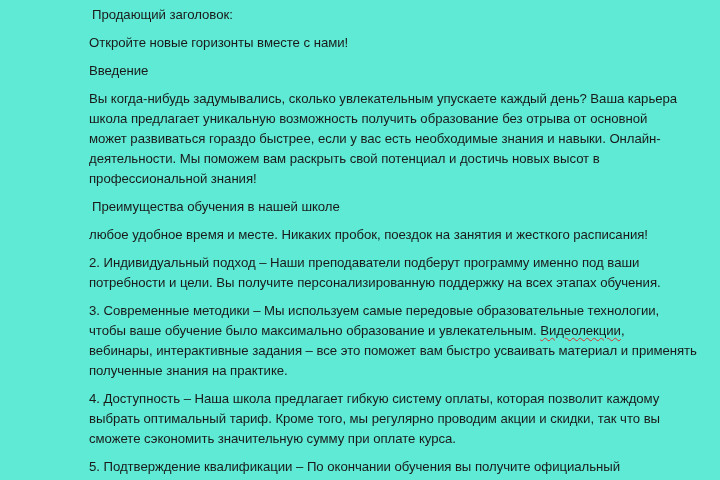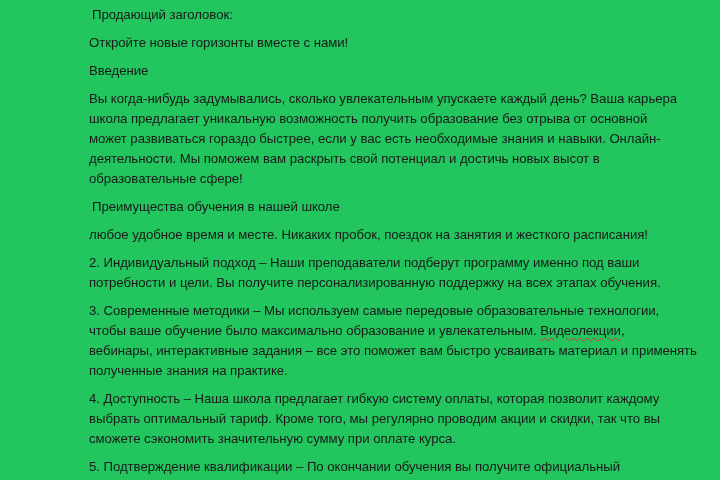--- a/index.html
+++ b/index.html
@@ -7,21 +7,21 @@
       padding: 0;
       background: #ffffff;
       width: 720px;
       height: 480px;
       overflow: hidden;
     }
     .page {
       position: relative;
       width: 720px;
       height: 480px;
-      background: #22c55e;
+      background: #5eead4;
     }
     .doc {
       position: absolute;
       left: 89px;
       top: 5px;
       width: 600px;
       font-family: "Liberation Sans", "DejaVu Sans", sans-serif;
       font-size: 13.2px;
       line-height: 20px;
       color: #1a1a1a;
@@ -50,21 +50,21 @@
 
     <p>Откройте новые горизонты вместе с нами!</p>
 
     <p>Введение</p>
 
     <p>
       <span class="line">Вы когда-нибудь задумывались, сколько увлекательным упускаете каждый день? Ваша карьера</span>
       <span class="line">школа предлагает уникальную возможность получить образование без отрыва от основной</span>
       <span class="line">может развиваться гораздо быстрее, если у вас есть необходимые знания и навыки. Онлайн-</span>
       <span class="line">деятельности. Мы поможем вам раскрыть свой потенциал и достичь новых высот в</span>
-      <span class="line">образовательные сфере!</span>
+      <span class="line">профессиональной знания!</span>
     </p>
 
     <p class="indent">Преимущества обучения в нашей школе</p>
 
     <p>
       <span class="line">любое удобное время и месте. Никаких пробок, поездок на занятия и жесткого расписания!</span>
     </p>
 
     <p>
       <span class="line">2. Индивидуальный подход – Наши преподаватели подберут программу именно под ваши</span>

